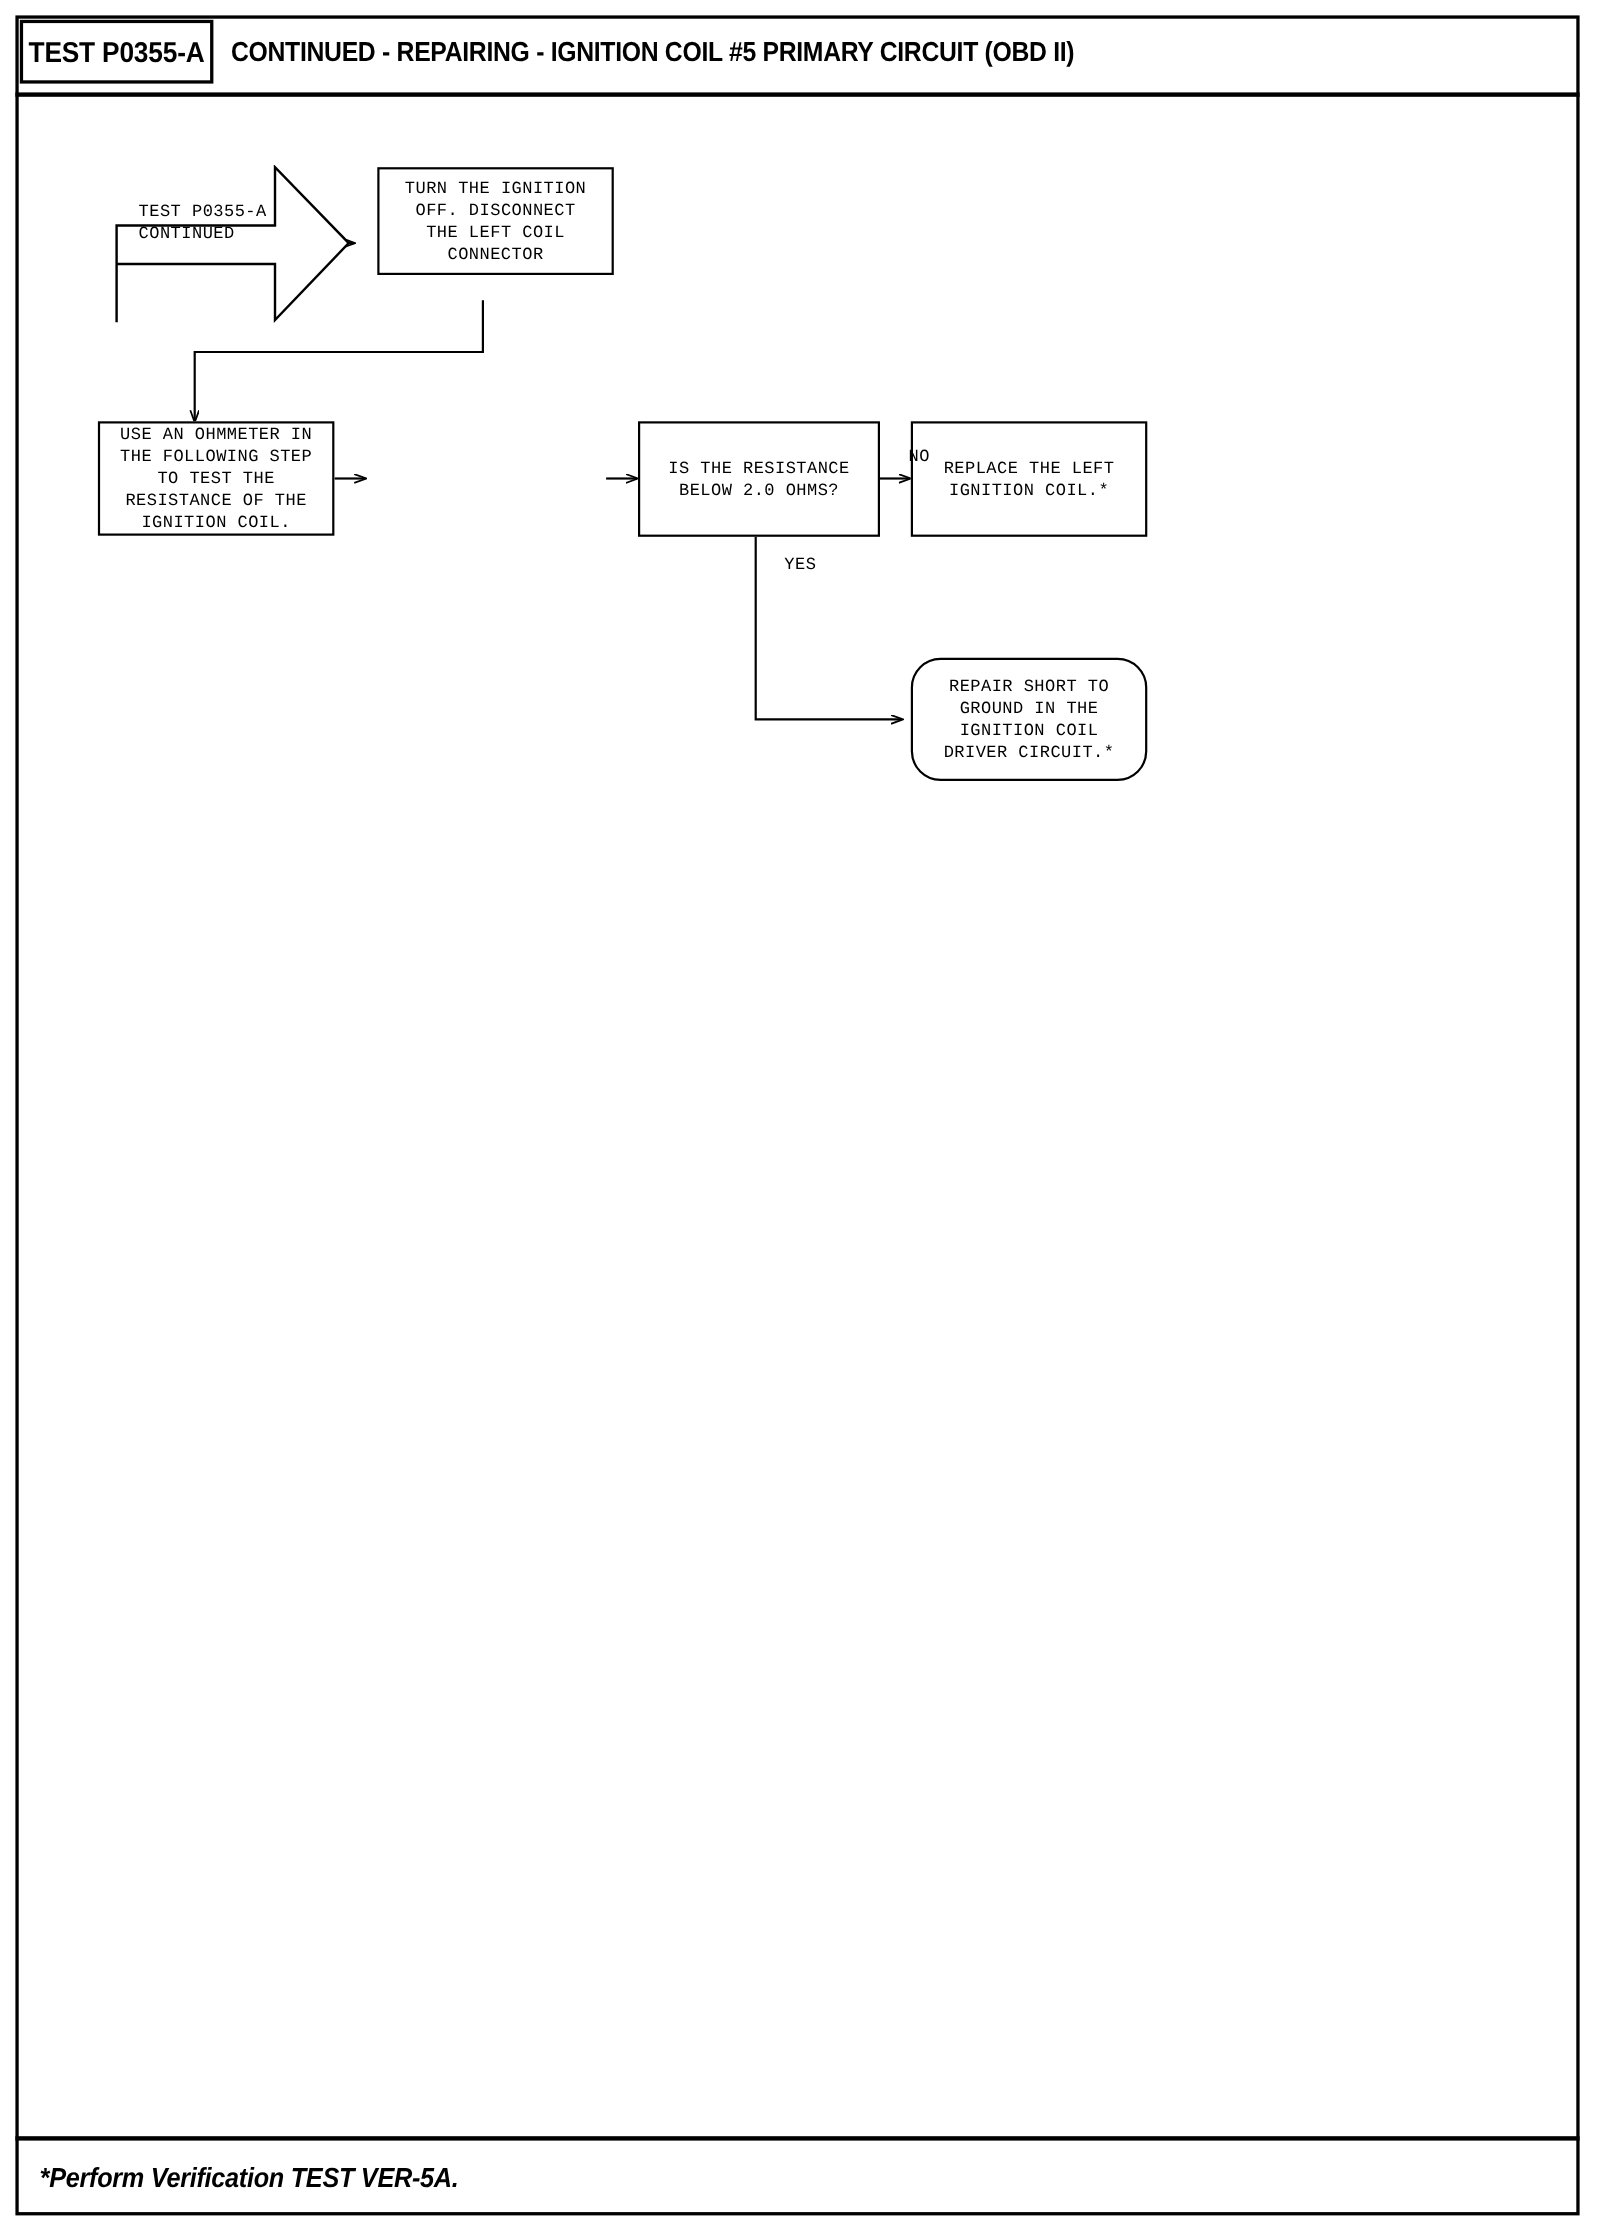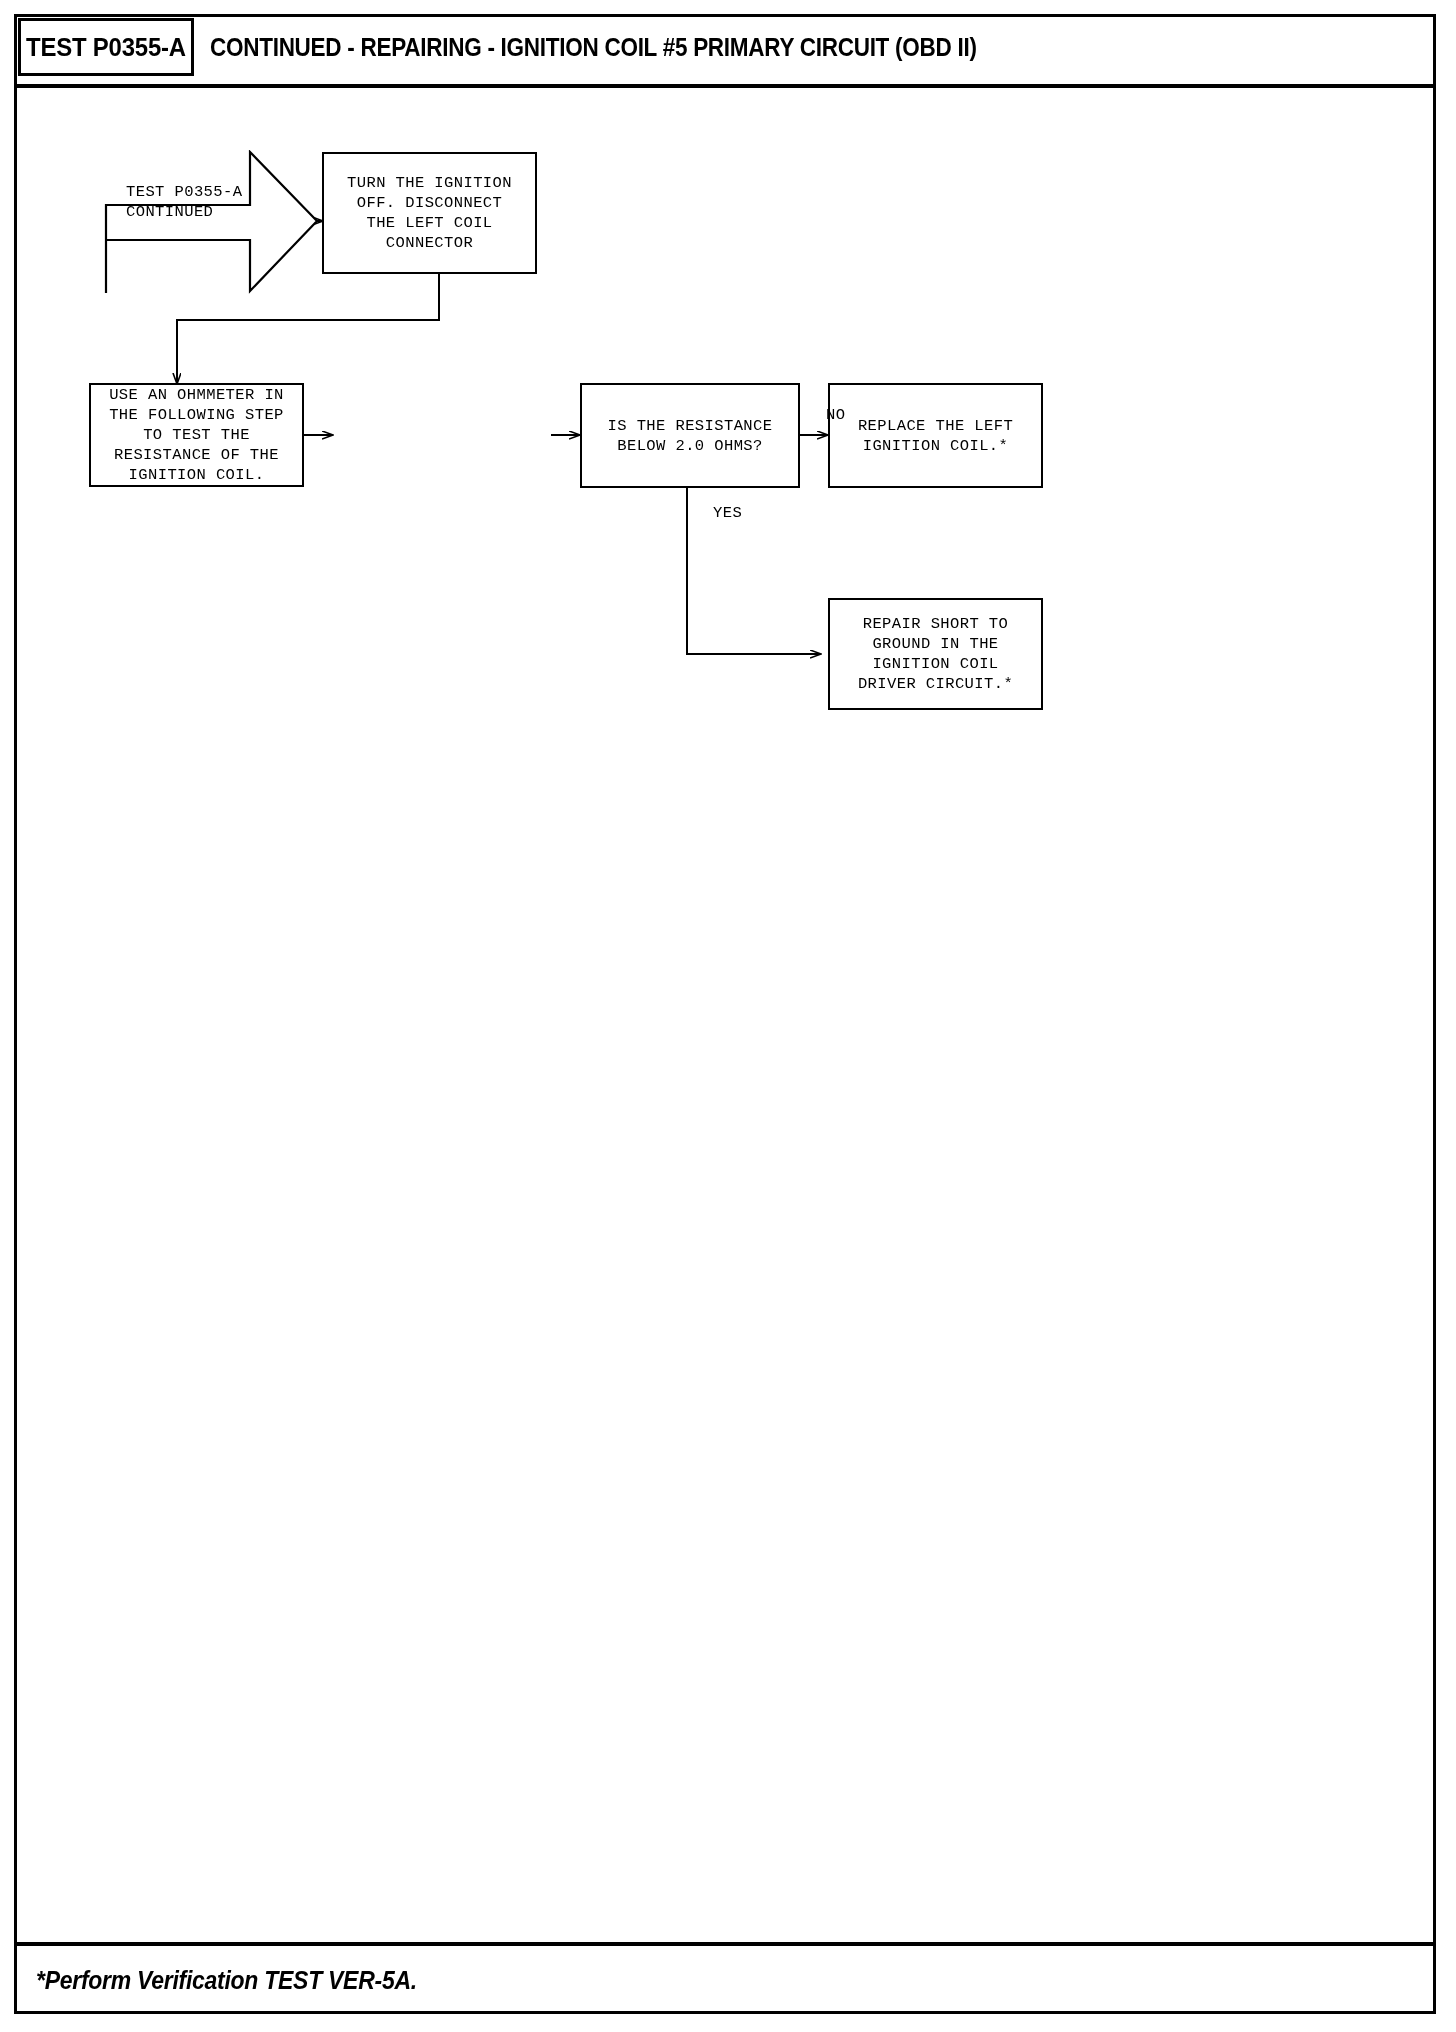--- a/index.html
+++ b/index.html
@@ -221,39 +221,39 @@
     </svg>
 
     <div class="connector-shape" style="left:90px; top:62px;">
       <svg width="215" height="145" viewBox="0 0 215 145">
         <path d="M2,55 L146,55 L146,2 L213,71 L146,141 L146,90 L2,90 L2,143 Z" fill="#ffffff" stroke="#000000" stroke-width="2.2" stroke-linejoin="miter"></path>
       </svg>
     </div>
     <div class="connector-label" style="left:112px; top:94px;">TEST P0355-A
 CONTINUED</div>
 
-    <div class="node" style="left:308px; top:64px; width:215px; height:122px;">TURN THE IGNITION
+    <div class="node" style="left:329px; top:64px; width:215px; height:98px;">TURN THE IGNITION
 OFF. DISCONNECT
 THE LEFT COIL
 CONNECTOR</div>
 
     <div class="node" style="left:75px; top:295px; width:215px; height:104px;">USE AN OHMMETER IN
 THE FOLLOWING STEP
 TO TEST THE
 RESISTANCE OF THE
 IGNITION COIL.</div>
 
 
     <div class="node" style="left:566px; top:295px; width:220px; height:105px;">IS THE RESISTANCE
 BELOW 2.0 OHMS?</div>
 
     <div class="node" style="left:814px; top:295px; width:215px; height:105px;">REPLACE THE LEFT
 IGNITION COIL.*</div>
 
-    <div class="node" style="left:814px; top:510px; width:215px; height:112px;">REPAIR SHORT TO
+    <div class="node" style="left:814px; top:510px; width:215px; height:112px;border-radius:27px;">REPAIR SHORT TO
 GROUND IN THE
 IGNITION COIL
 DRIVER CIRCUIT.*</div>
 
     <div class="edge-label" style="left:812px; top:318px;text-align:center;">NO</div>
     <div class="edge-label" style="left:676px; top:416px;margin-left:23px;">YES</div>
 
   </div>
 
   <div class="footer">

